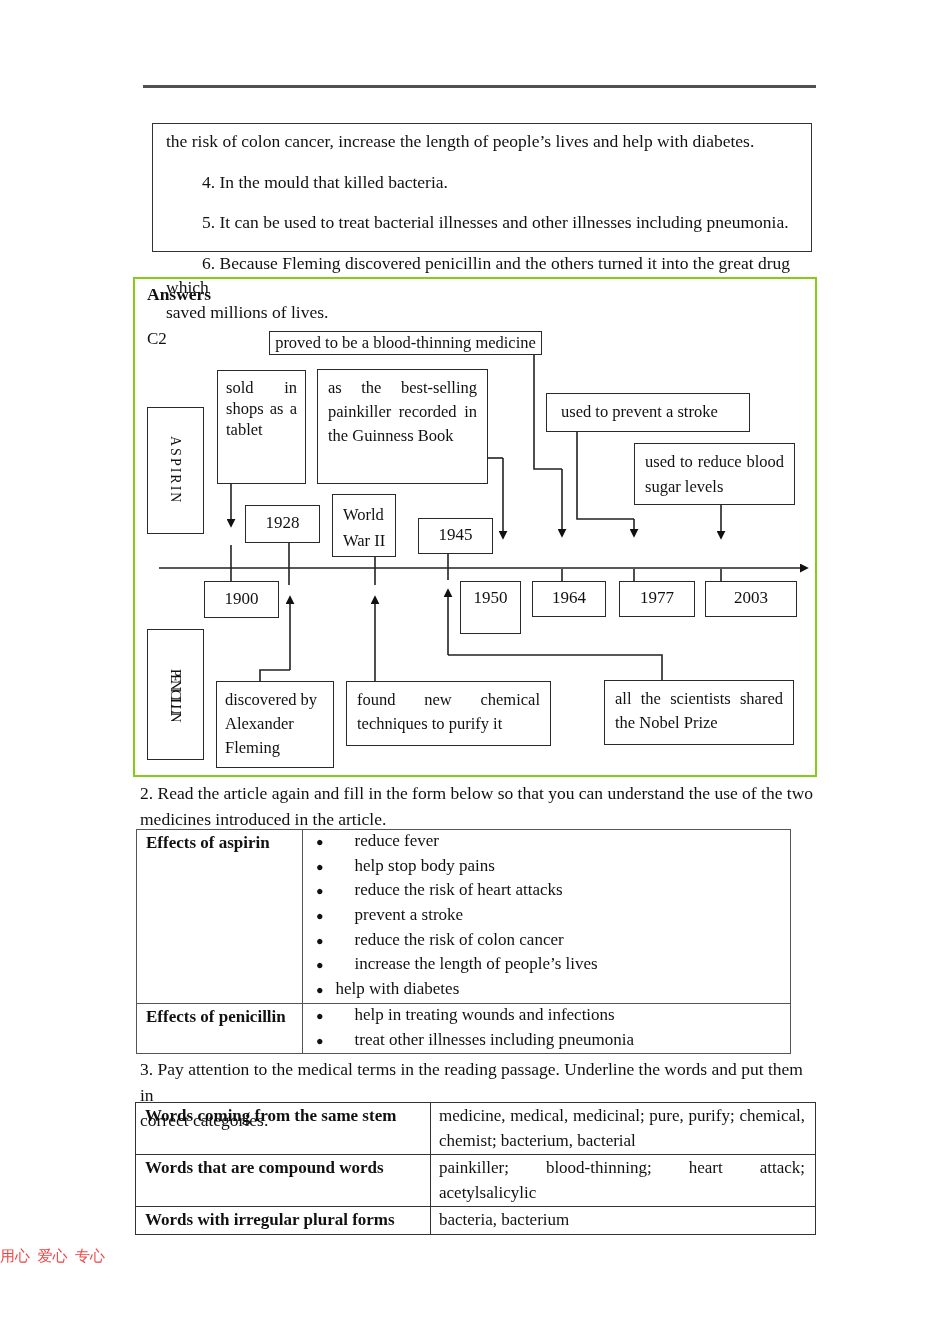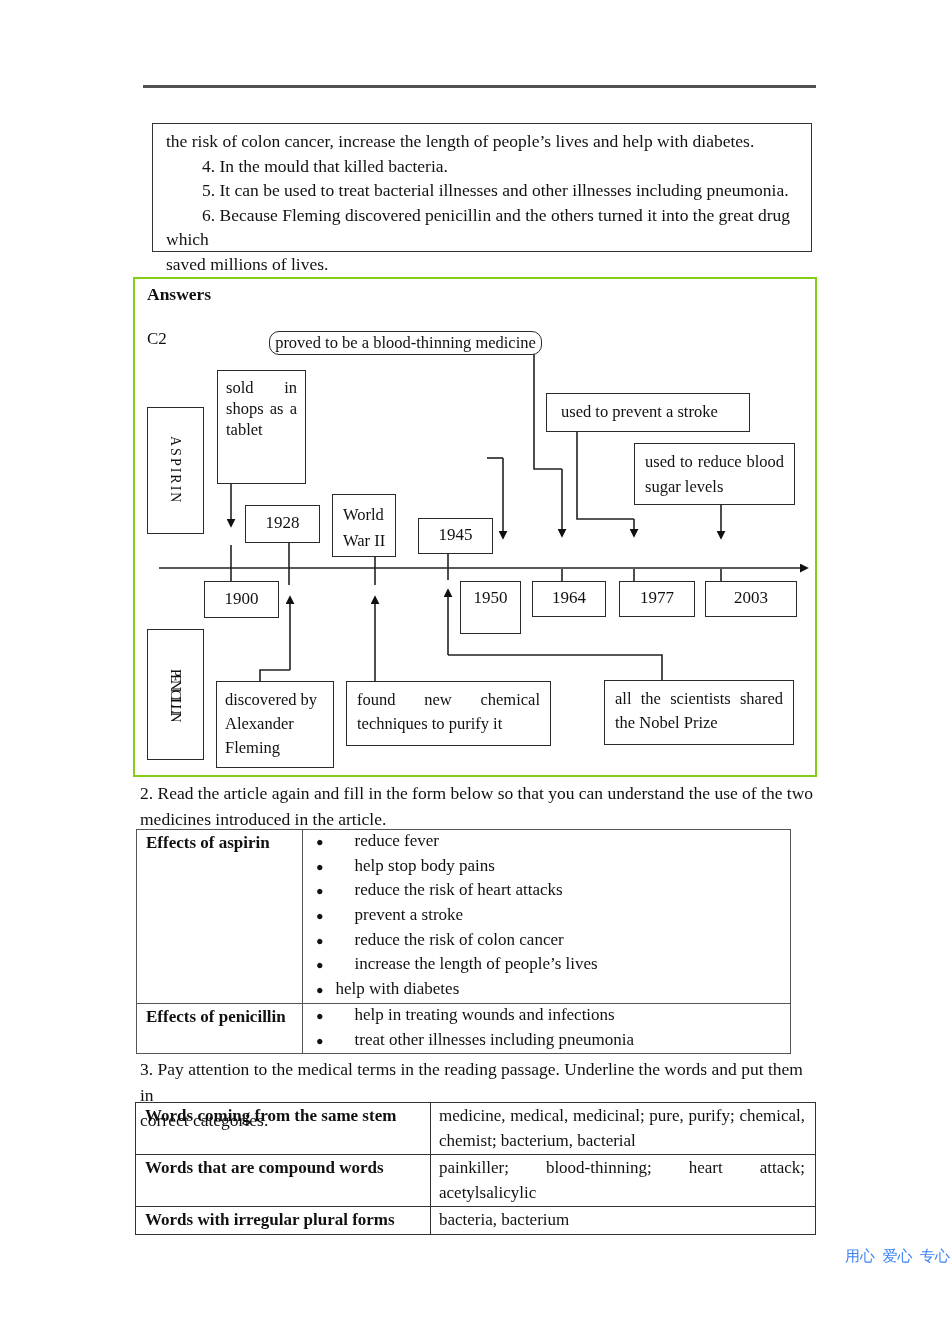--- a/index.html
+++ b/index.html
@@ -4,34 +4,34 @@
 <style>
   html,body{margin:0;padding:0;background:#fff;}
   .page{position:relative;width:950px;height:1344px;background:#fff;
         font-family:"Liberation Serif",serif;color:#111;overflow:hidden;}
   .abs{position:absolute;}
   
   .hrule{left:143px;top:85px;width:673px;height:3px;background:#515151;}
   
   .top-box{left:152px;top:123px;width:660px;height:129px;border:1.5px solid #333;
            font-size:17.5px;line-height:24.6px;padding:5px 13px;box-sizing:border-box;}
-  .top-box .ind{text-indent:36px;}
+  .top-box .ind{text-indent:36px;margin-top:16px;}
   
   .answers{left:133px;top:277px;width:684px;height:500px;border:2px solid #84cc16;box-sizing:border-box;}
   .answers-inner{position:absolute;left:0;top:0;width:684px;height:500px;}
   .answers-title{left:12px;top:5px;font-weight:bold;font-size:17.5px;}
   .c2{left:12px;top:50px;font-size:17px;}
   .dbox{border:1.5px solid #2a2a2a;box-sizing:border-box;font-size:16.5px;line-height:21px;background:#fff;}
   .just{text-align:justify;}
   .cen{text-align:center;}
   .vert{display:flex;align-items:center;justify-content:center;}
   .vert span{writing-mode:vertical-rl;font-size:14px;}
   .vert-a span{letter-spacing:2px;}
   .vert-p span{letter-spacing:-2.6px;}
-  .proved{left:134px;top:52px;width:273px;height:24px;line-height:21px;border-radius:10px;}
+  .proved{left:134px;top:52px;width:273px;height:24px;line-height:21px;}
   .aspirin{left:12px;top:128px;width:57px;height:127px;}
   .sold{left:82px;top:91px;width:89px;height:114px;padding:6px 8px;}
   .best{left:182px;top:90px;width:171px;height:115px;padding:6px 10px;line-height:24px;}
   .stroke{left:411px;top:114px;width:204px;height:39px;line-height:35px;padding-left:14px;}
   .sugar{left:499px;top:164px;width:161px;height:62px;padding:5px 10px;line-height:25px;}
   .y1928{left:110px;top:226px;width:75px;height:38px;line-height:34px;font-size:17px;}
   .wwii{left:197px;top:215px;width:64px;height:63px;padding:7px 0 0 10px;line-height:26px;}
   .y1945{left:283px;top:239px;width:75px;height:36px;line-height:32px;font-size:17px;}
   .y1900{left:69px;top:302px;width:75px;height:37px;line-height:33px;font-size:17px;}
   .y1950{left:325px;top:302px;width:61px;height:53px;line-height:32px;font-size:17px;}
@@ -57,21 +57,21 @@
   .tight .bullet-text{margin-left:12px;}
   .cellpad{padding-top:3px;padding-bottom:3px;}
   
   .wtable{left:135px;top:1102px;width:681px;border-collapse:collapse;}
   .wtable td{border:1.8px solid #333;vertical-align:top;font-size:17px;}
   .wtable .lbl{width:281px;font-weight:bold;padding:1px 4px 1px 9px;line-height:24px;}
   .wtable .val{padding:1px 10px 1px 8px;line-height:24.5px;text-align:justify;}
   .r1 td{height:48px;}
   .r2 td,.r3 td{height:24px;}
   
-  .footer{left:0;top:1247px;width:950px;text-align:right;font-size:15px;color:#3b82f6;white-space:pre-wrap;}
+  .footer{left:0;top:1247px;width:950px;text-align:left;font-size:15px;color:#ef4444;white-space:pre-wrap;}
 </style>
 </head>
 <body>
 
 <div class="page">
 
   <div class="abs hrule"></div>
 
   <div class="abs top-box">
     <div>the risk of colon cancer, increase the length of people’s lives and help with diabetes.</div>
@@ -118,20 +118,21 @@
       <div class="abs answers-title">Answers</div>
       <div class="abs c2">C2</div>
 
       <div class="abs dbox cen proved">proved to be a blood-thinning medicine</div>
 
       <div class="abs dbox vert vert-a aspirin">
         <span>ASPIRIN</span>
       </div>
 
       <div class="abs dbox just sold">sold in shops as a tablet</div>
+      <div class="abs dbox just best">as the best-selling painkiller recorded in the Guinness Book</div>
       <div class="abs dbox stroke">used to prevent a stroke</div>
       <div class="abs dbox just sugar">used to reduce blood sugar levels</div>
 
       <div class="abs dbox cen y1928">1928</div>
       <div class="abs dbox wwii">World War II</div>
       <div class="abs dbox cen y1945">1945</div>
 
       <div class="abs dbox cen y1900">1900</div>
       <div class="abs dbox cen y1950">1950</div>
       <div class="abs dbox cen y1971">1964</div>

